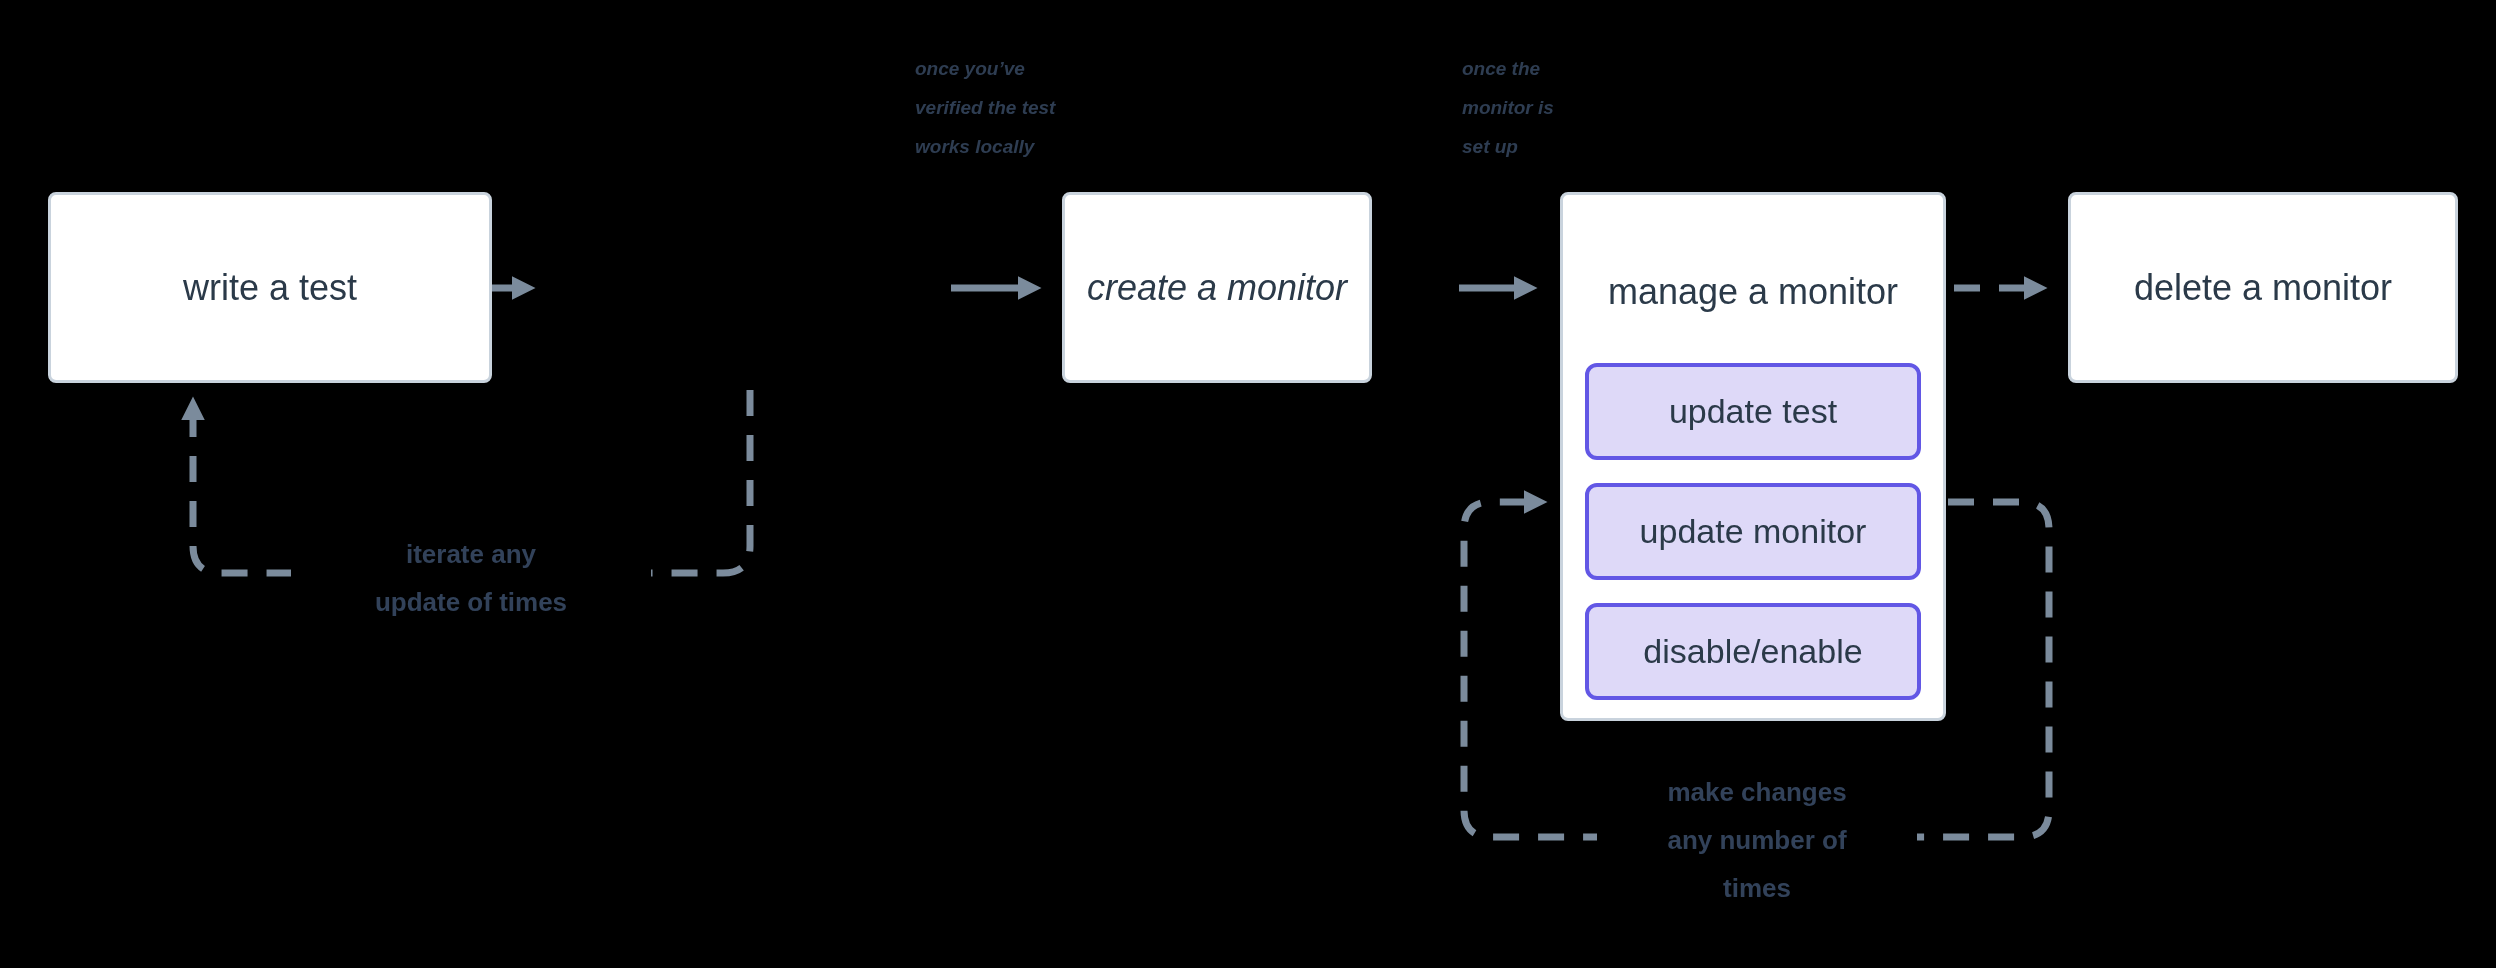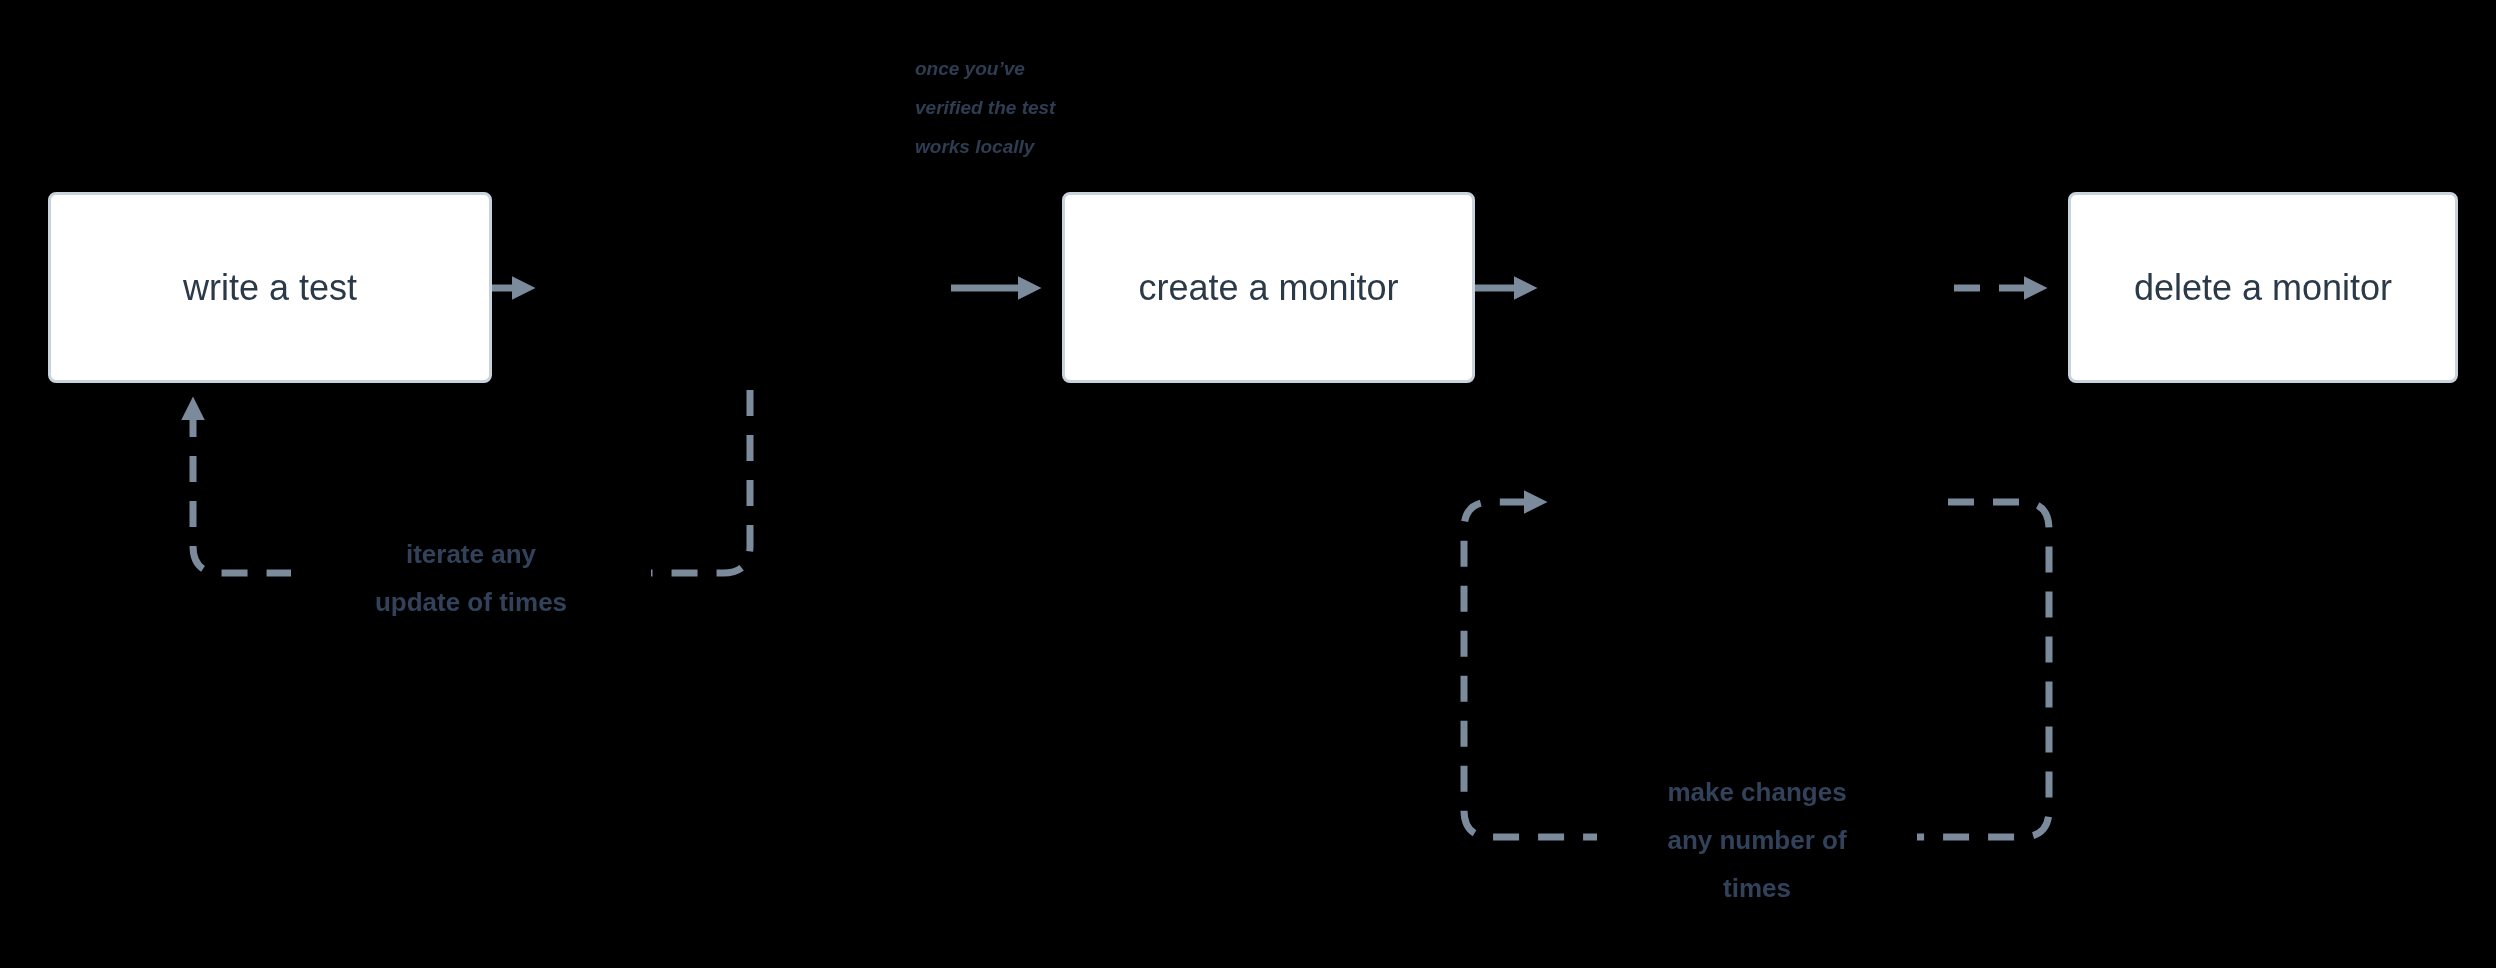--- a/index.html
+++ b/index.html
@@ -31,21 +31,21 @@
     background: var(--node-fill);
     border: 3px solid var(--node-border);
     border-radius: 8px;
     display: flex; align-items: center; justify-content: center;
   }
   .node .node-label {
     color: var(--node-text); font-size: 36px; white-space: nowrap;
   }
   .node-0 { left: 48px;   width: 444px; text-align: center; }
   .node-1 { left: 554px;  width: 389px; }
-  .node-2 { left: 1062px; width: 413px; }
+  .node-2 { left: 1062px; width: 310px; font-style: italic; }
   .node-4 { left: 2068px; width: 390px; }
 
   .node-manage {
     position: absolute; left: 1560px; top: 192px; width: 386px; height: 529px;
     background: var(--node-fill);
     border: 3px solid var(--node-border);
     border-radius: 8px;
   }
   .node-manage .manage-title {
     position: absolute; left: 0; top: 0; width: 100%; height: 168px;
@@ -106,31 +106,48 @@
 
   <div class="node node-0">
     <span class="node-label">write a test</span>
   </div>
 
 
   <div class="node node-2">
     <span class="node-label">create a monitor</span>
   </div>
 
+  <div class="node-manage">
+    <div class="manage-title">manage a monitor</div>
+    <div class="subnode subnode-0">
+      <span>update test</span>
+    </div>
+    <div class="subnode subnode-1">
+      <span>update monitor</span>
+    </div>
+    <div class="subnode subnode-2">
+      <span>disable/enable</span>
+    </div>
+  </div>
 
   <div class="node node-4">
     <span class="node-label">delete a monitor</span>
   </div>
 
   <div class="note note-1">
     <div>once you’ve</div>
     <div>verified the test</div>
     <div>works locally</div>
   </div>
 
+  <div class="note note-2">
+    <div>once the</div>
+    <div>monitor is</div>
+    <div>set up</div>
+  </div>
 
   <div class="loop-label loop-label-iterate">
     <div>iterate any</div>
     <div>update of times</div>
   </div>
 
   <div class="loop-label loop-label-manage">
     <div>make changes</div>
     <div>any number of</div>
     <div>times</div>

